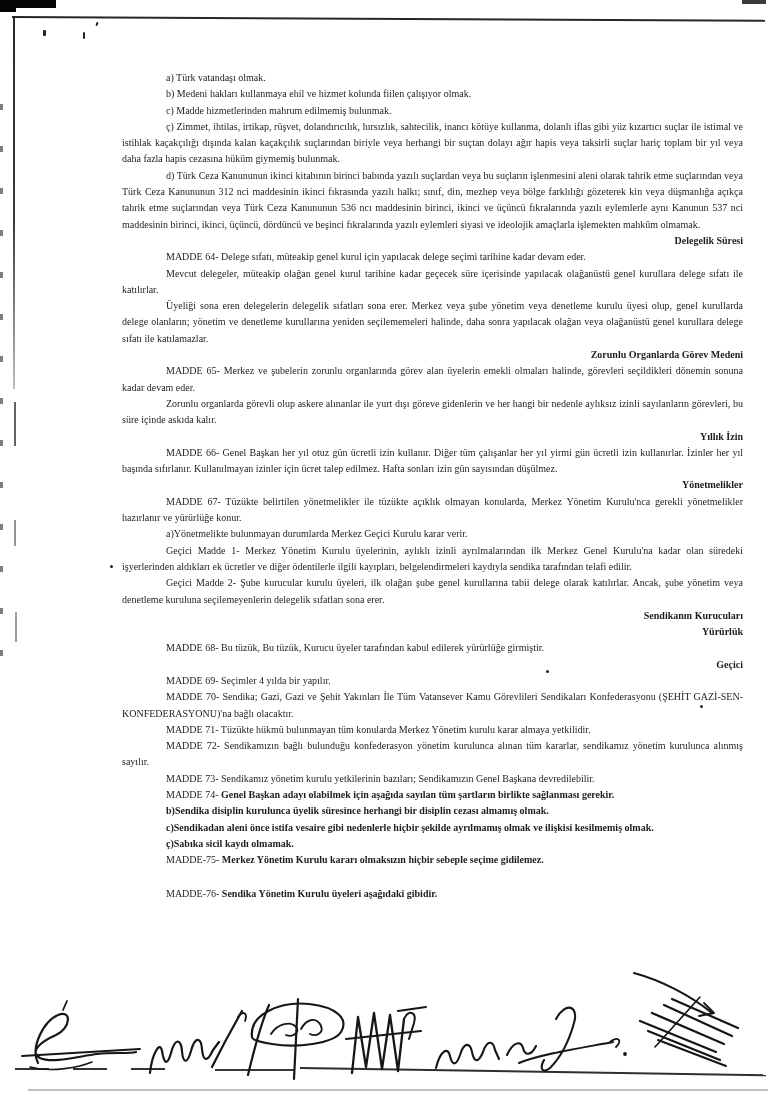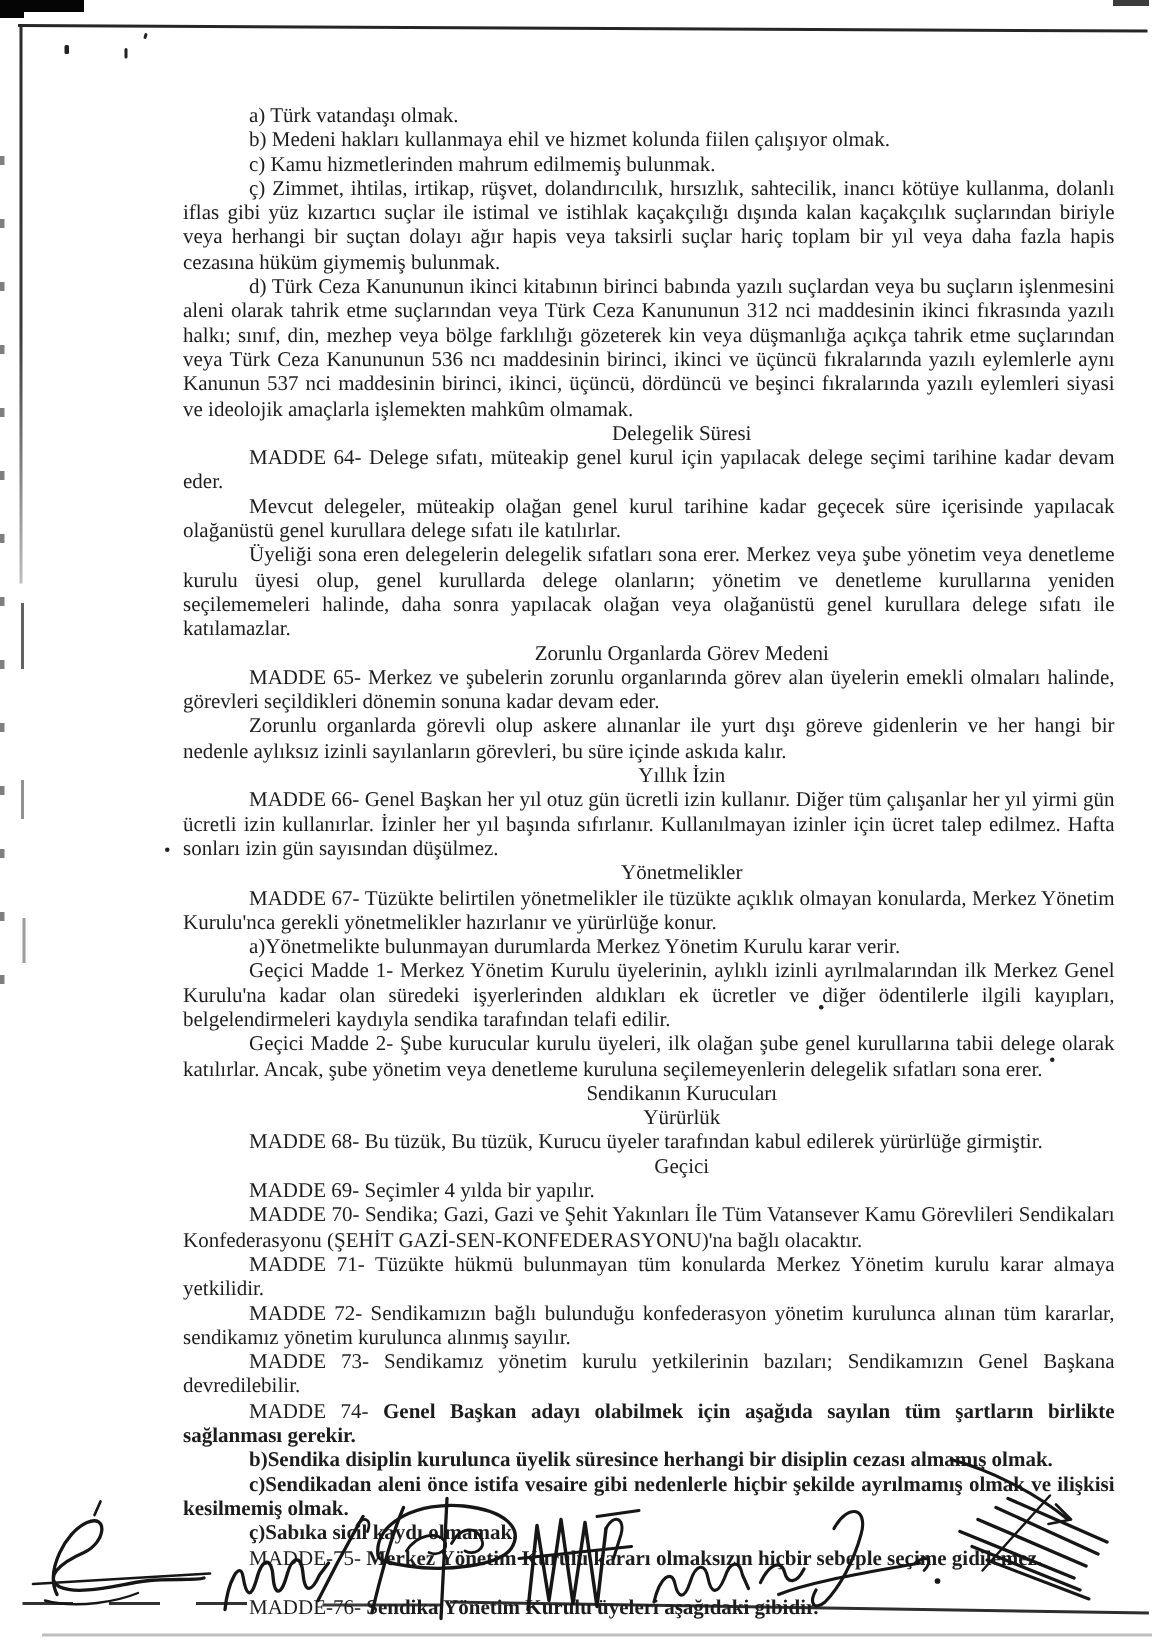--- a/index.html
+++ b/index.html
@@ -4,26 +4,26 @@
 <style>
   html,body{margin:0;padding:0;}
   body{
     width:768px;height:1097px;position:relative;overflow:hidden;
     background:#ffffff;
     font-family:"Liberation Serif", serif;
   }
   
   .doc-body{
     position:absolute;left:122px;top:70px;width:621px;
-    color:#1d1d1d;font-size:14px;line-height:16.3px;
+    color:#1d1d1d;font-size:10px;line-height:16.3px;
     text-align:justify;
     filter:blur(0.22px);
   }
   .doc-body p{margin:0;text-indent:44px;}
-  .doc-body p.heading{font-weight:normal;text-align:center;}
+  .doc-body p.heading{font-weight:bold;text-align:right;}
   .doc-body p.bold{font-weight:bold;}
   .doc-body p.gap-before{margin-top:17px;}
   .doc-body b{font-weight:normal;}
 
   
   .corner-black{position:absolute;left:0;top:0;width:56px;height:8px;background:#050505;}
   .corner-nub{position:absolute;left:0;top:8px;width:16px;height:4px;background:#050505;}
   .topright-mark{position:absolute;left:742px;top:0;width:24px;height:4px;background:#1a1a1a;opacity:.85;}
   .top-line{position:absolute;left:12px;top:16px;width:753px;height:2px;background:#262626;
     transform:rotate(0.28deg);transform-origin:left center;}
@@ -72,35 +72,35 @@
 <div class="speck sp1"></div>
 <div class="speck sp2"></div>
 <div class="speck sp3"></div>
 <div class="speck sp4"></div>
 <div class="speck sp5"></div>
 <div class="speck sp6"></div>
 
 <div class="doc-body">
     <p class="para">a) Türk vatandaşı olmak.</p>
     <p class="para">b) Medeni hakları kullanmaya ehil ve hizmet kolunda fiilen çalışıyor olmak.</p>
-    <p class="para">c) Kamu hizmetlerinden mahrum edilmemiş bulunmak.</p>
+    <p class="para">c) Madde hizmetlerinden mahrum edilmemiş bulunmak.</p>
     <p class="para">ç) Zimmet, ihtilas, irtikap, rüşvet, dolandırıcılık, hırsızlık, sahtecilik, inancı kötüye kullanma, dolanlı iflas gibi yüz kızartıcı suçlar ile istimal ve istihlak kaçakçılığı dışında kalan kaçakçılık suçlarından biriyle veya herhangi bir suçtan dolayı ağır hapis veya taksirli suçlar hariç toplam bir yıl veya daha fazla hapis cezasına hüküm giymemiş bulunmak.</p>
     <p class="para">d) Türk Ceza Kanununun ikinci kitabının birinci babında yazılı suçlardan veya bu suçların işlenmesini aleni olarak tahrik etme suçlarından veya Türk Ceza Kanununun 312 nci maddesinin ikinci fıkrasında yazılı halkı; sınıf, din, mezhep veya bölge farklılığı gözeterek kin veya düşmanlığa açıkça tahrik etme suçlarından veya Türk Ceza Kanununun 536 ncı maddesinin birinci, ikinci ve üçüncü fıkralarında yazılı eylemlerle aynı Kanunun 537 nci maddesinin birinci, ikinci, üçüncü, dördüncü ve beşinci fıkralarında yazılı eylemleri siyasi ve ideolojik amaçlarla işlemekten mahkûm olmamak.</p>
     <p class="heading">Delegelik Süresi</p>
     <p class="para"><b>MADDE 64- </b>Delege sıfatı, müteakip genel kurul için yapılacak delege seçimi tarihine kadar devam eder.</p>
     <p class="para">Mevcut delegeler, müteakip olağan genel kurul tarihine kadar geçecek süre içerisinde yapılacak olağanüstü genel kurullara delege sıfatı ile katılırlar.</p>
     <p class="para">Üyeliği sona eren delegelerin delegelik sıfatları sona erer. Merkez veya şube yönetim veya denetleme kurulu üyesi olup, genel kurullarda delege olanların; yönetim ve denetleme kurullarına yeniden seçilememeleri halinde, daha sonra yapılacak olağan veya olağanüstü genel kurullara delege sıfatı ile katılamazlar.</p>
     <p class="heading">Zorunlu Organlarda Görev Medeni</p>
     <p class="para"><b>MADDE 65- </b>Merkez ve şubelerin zorunlu organlarında görev alan üyelerin emekli olmaları halinde, görevleri seçildikleri dönemin sonuna kadar devam eder.</p>
     <p class="para">Zorunlu organlarda görevli olup askere alınanlar ile yurt dışı göreve gidenlerin ve her hangi bir nedenle aylıksız izinli sayılanların görevleri, bu süre içinde askıda kalır.</p>
     <p class="heading">Yıllık İzin</p>
     <p class="para"><b>MADDE 66- </b>Genel Başkan her yıl otuz gün ücretli izin kullanır. Diğer tüm çalışanlar her yıl yirmi gün ücretli izin kullanırlar. İzinler her yıl başında sıfırlanır. Kullanılmayan izinler için ücret talep edilmez. Hafta sonları izin gün sayısından düşülmez.</p>
     <p class="heading">Yönetmelikler</p>
     <p class="para"><b>MADDE 67- </b>Tüzükte belirtilen yönetmelikler ile tüzükte açıklık olmayan konularda, Merkez Yönetim Kurulu'nca gerekli yönetmelikler hazırlanır ve yürürlüğe konur.</p>
-    <p class="para">a)Yönetmelikte bulunmayan durumlarda Merkez Yönetim Kurulu karar verir.</p>
+    <p class="para">a)Yönetmelikte bulunmayan durumlarda Merkez Geçici Kurulu karar verir.</p>
     <p class="para"><b>Geçici Madde 1- </b>Merkez Yönetim Kurulu üyelerinin, aylıklı izinli ayrılmalarından ilk Merkez Genel Kurulu'na kadar olan süredeki işyerlerinden aldıkları ek ücretler ve diğer ödentilerle ilgili kayıpları, belgelendirmeleri kaydıyla sendika tarafından telafi edilir.</p>
     <p class="para"><b>Geçici Madde 2- </b>Şube kurucular kurulu üyeleri, ilk olağan şube genel kurullarına tabii delege olarak katılırlar. Ancak, şube yönetim veya denetleme kuruluna seçilemeyenlerin delegelik sıfatları sona erer.</p>
     <p class="heading">Sendikanın Kurucuları</p>
     <p class="heading">Yürürlük</p>
     <p class="para"><b>MADDE 68- </b>Bu tüzük, Bu tüzük, Kurucu üyeler tarafından kabul edilerek yürürlüğe girmiştir.</p>
     <p class="heading">Geçici</p>
     <p class="para"><b>MADDE 69- </b>Seçimler 4 yılda bir yapılır.</p>
     <p class="para"><b>MADDE 70- </b>Sendika; Gazi, Gazi ve Şehit Yakınları İle Tüm Vatansever Kamu Görevlileri Sendikaları Konfederasyonu (ŞEHİT GAZİ-SEN-KONFEDERASYONU)'na bağlı olacaktır.</p>
     <p class="para"><b>MADDE 71- </b>Tüzükte hükmü bulunmayan tüm konularda Merkez Yönetim kurulu karar almaya yetkilidir.</p>
     <p class="para"><b>MADDE 72- </b>Sendikamızın bağlı bulunduğu konfederasyon yönetim kurulunca alınan tüm kararlar, sendikamız yönetim kurulunca alınmış sayılır.</p>

